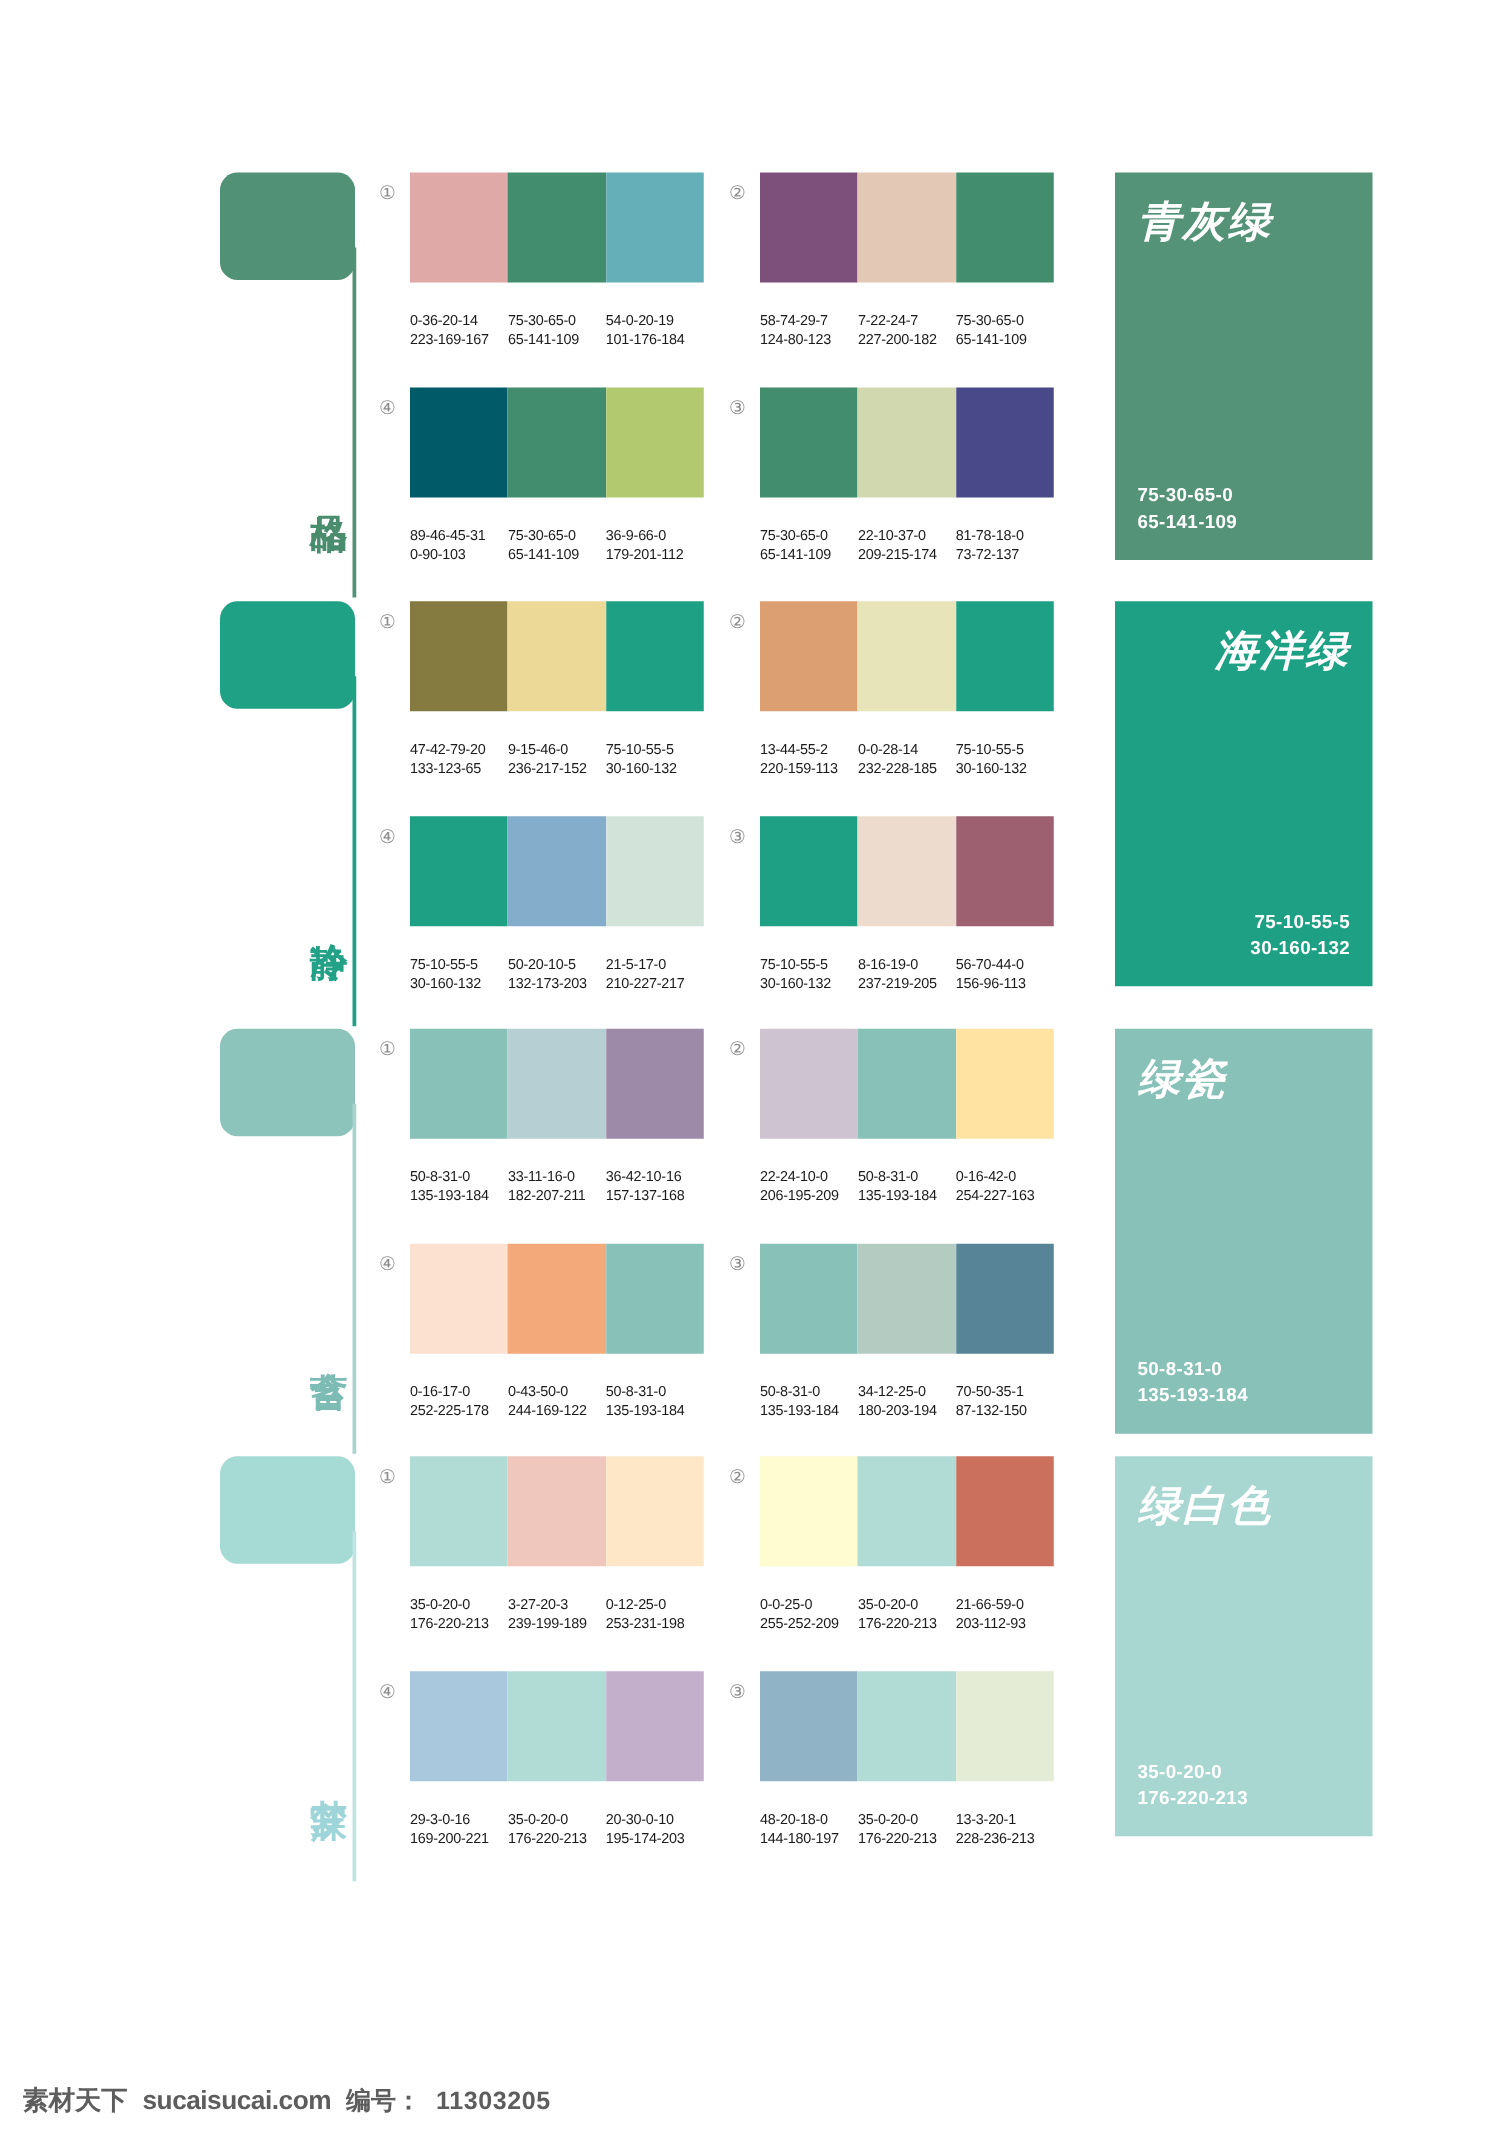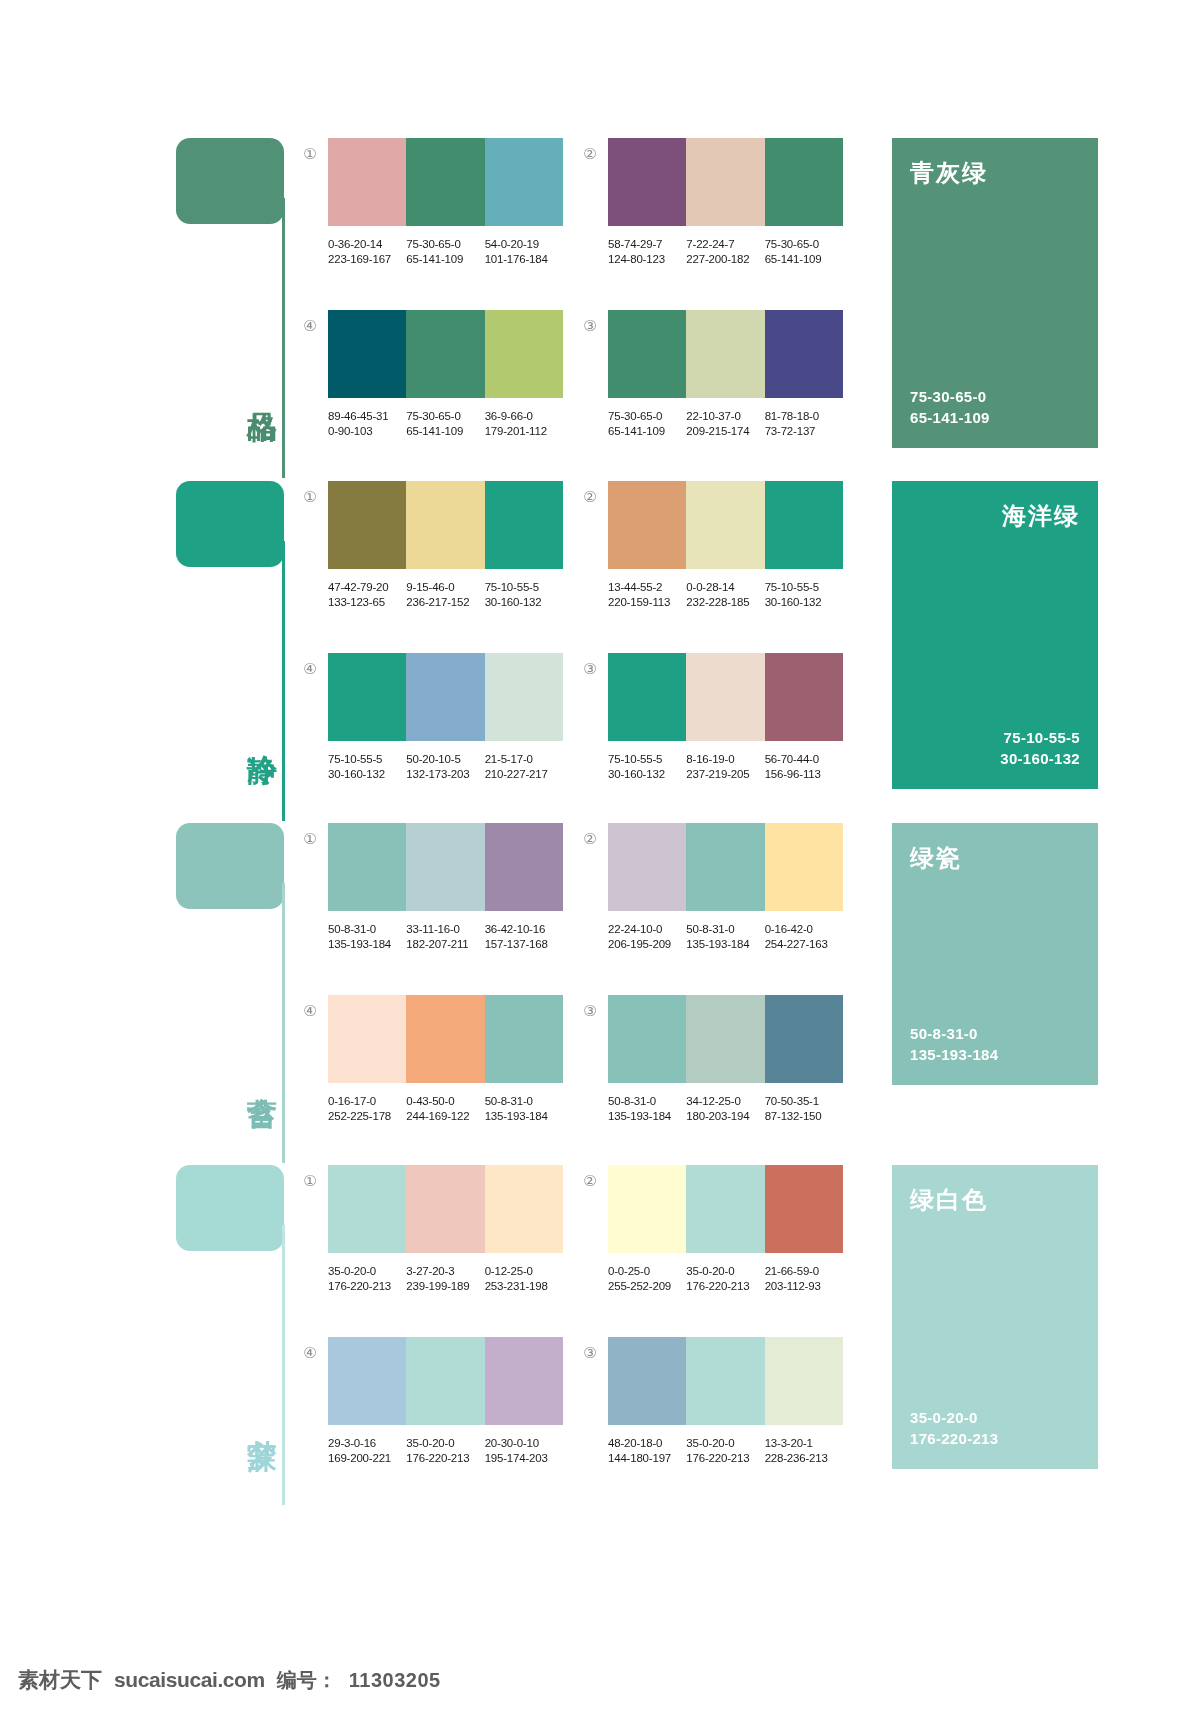--- a/index.html
+++ b/index.html
@@ -77,21 +77,21 @@
   }
   .swatches {
     display: flex;
     width: 235px;
     height: 88px;
   }
   .swatches .sw { flex: 1 1 0; height: 100%; }
   .codes {
     display: flex;
     width: 235px;
-    margin-top: 11px;
+    margin-top: 24px;
   }
   .codes .cd {
     flex: 1 1 0;
     font-size: 11.5px;
     line-height: 15px;
     color: #1b1b1b;
     font-family: "Liberation Sans", sans-serif;
     letter-spacing: -0.2px;
     white-space: nowrap;
   }
@@ -100,25 +100,26 @@
   .feature {
     position: absolute;
     left: 892px;
     width: 206px;
     padding: 22px 18px 20px 18px;
     display: flex;
     flex-direction: column;
     justify-content: space-between;
   }
   .feature .f-title {
-    font-size: 24px;
+    font-size: 34px;
     font-weight: bold;
     color: #ffffff;
     line-height: 1.1;
     letter-spacing: 2px;
+    font-style: italic;
   }
   .feature .f-codes {
     font-size: 15px;
     font-weight: bold;
     color: #ffffff;
     line-height: 21px;
     letter-spacing: 0.3px;
     font-family: "Liberation Sans", sans-serif;
   }
 
@@ -433,21 +434,21 @@
             <div class="cd">
               <div>34-12-25-0</div>
               <div>180-203-194</div>
             </div>
             <div class="cd">
               <div>70-50-35-1</div>
               <div>87-132-150</div>
             </div>
           </div>
         </div>
-        <div class="feature" style="background: rgb(135, 193, 184); top: 0px; height: 262px;">
+        <div class="feature" style="background: rgb(135, 193, 184); top: 0px; height: 324px;">
           <div class="f-title">绿瓷</div>
           <div class="f-codes">
             <div>50-8-31-0</div>
             <div>135-193-184</div>
           </div>
         </div>
       </div>
       <div class="section" style="top: 1165px; height: 342px;">
         <div class="left-rail" style="height: 342px;">
           <div class="chip" style="background: rgb(165, 218, 213);"></div>

